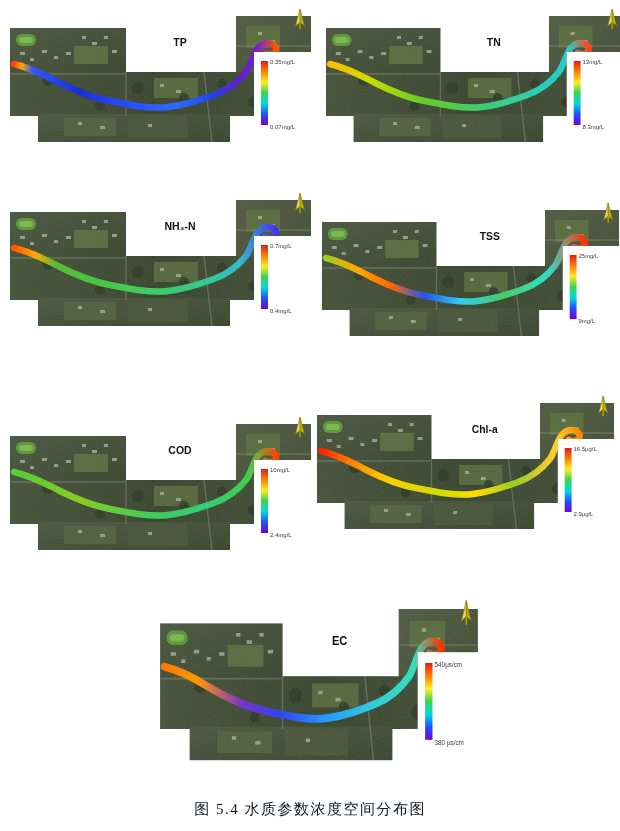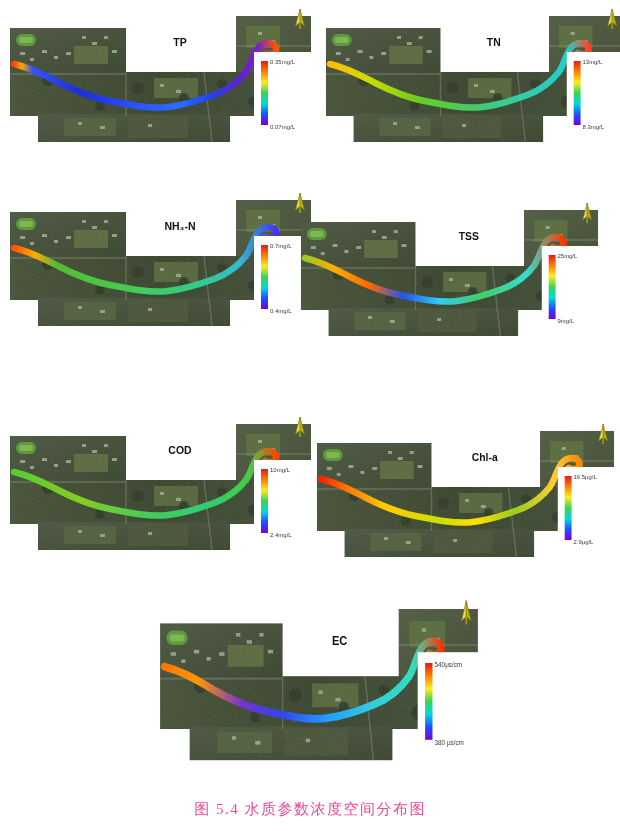--- a/index.html
+++ b/index.html
@@ -5,29 +5,29 @@
   html,body{margin:0;padding:0;}
   body{
     width:620px;height:831px;background:#ffffff;position:relative;overflow:hidden;
     font-family:"Liberation Sans","DejaVu Sans",sans-serif;
   }
   .panel{position:absolute;text-align:center;}
   .panel svg{display:block;width:100%;height:100%;}
   .p0{left:8px;   top:6px;   width:305px;height:140px;}
   .p1{left:324px; top:6px;   width:301px;height:140px;}
   .p2{left:8px;   top:190px; width:305px;height:140px;}
-  .p3{left:299px; top:200px; width:301px;height:140px;}
+  .p3{left:320px; top:200px; width:301px;height:140px;}
   .p4{left:8px;   top:414px; width:305px;height:140px;}
-  .p5{left:315px; top:421px; width:301px;height:140px;}
+  .p5{left:315px; top:393px; width:301px;height:140px;}
   .p6{left:158px; top:597px; width:322px;height:168px;}
   .ptitle{font-family:"Liberation Sans","DejaVu Sans",sans-serif;font-weight:bold;font-size:10.5px;fill:#111;text-anchor:middle;}
   .lmax,.lmin{font-family:"Liberation Sans","DejaVu Sans",sans-serif;font-size:6px;fill:#3a3a3a;}
   .caption{
     position:absolute;left:0;right:0;top:800px;text-align:center;
-    font-family:"Liberation Serif","DejaVu Serif",serif;font-size:15px;color:#ec4899;letter-spacing:1.5px;
+    font-family:"Liberation Serif","DejaVu Serif",serif;font-size:15px;color:#0f172a;letter-spacing:1.5px;
   }
   .defs-holder{position:absolute;width:0;height:0;overflow:hidden;}
 </style>
 </head>
 <body>
 
 <svg class="defs-holder" aria-hidden="true">
   <defs>
     <linearGradient id="satg1" x1="0" y1="0" x2="1" y2="1">
       <stop offset="0" stop-color="#4c5742"></stop>

